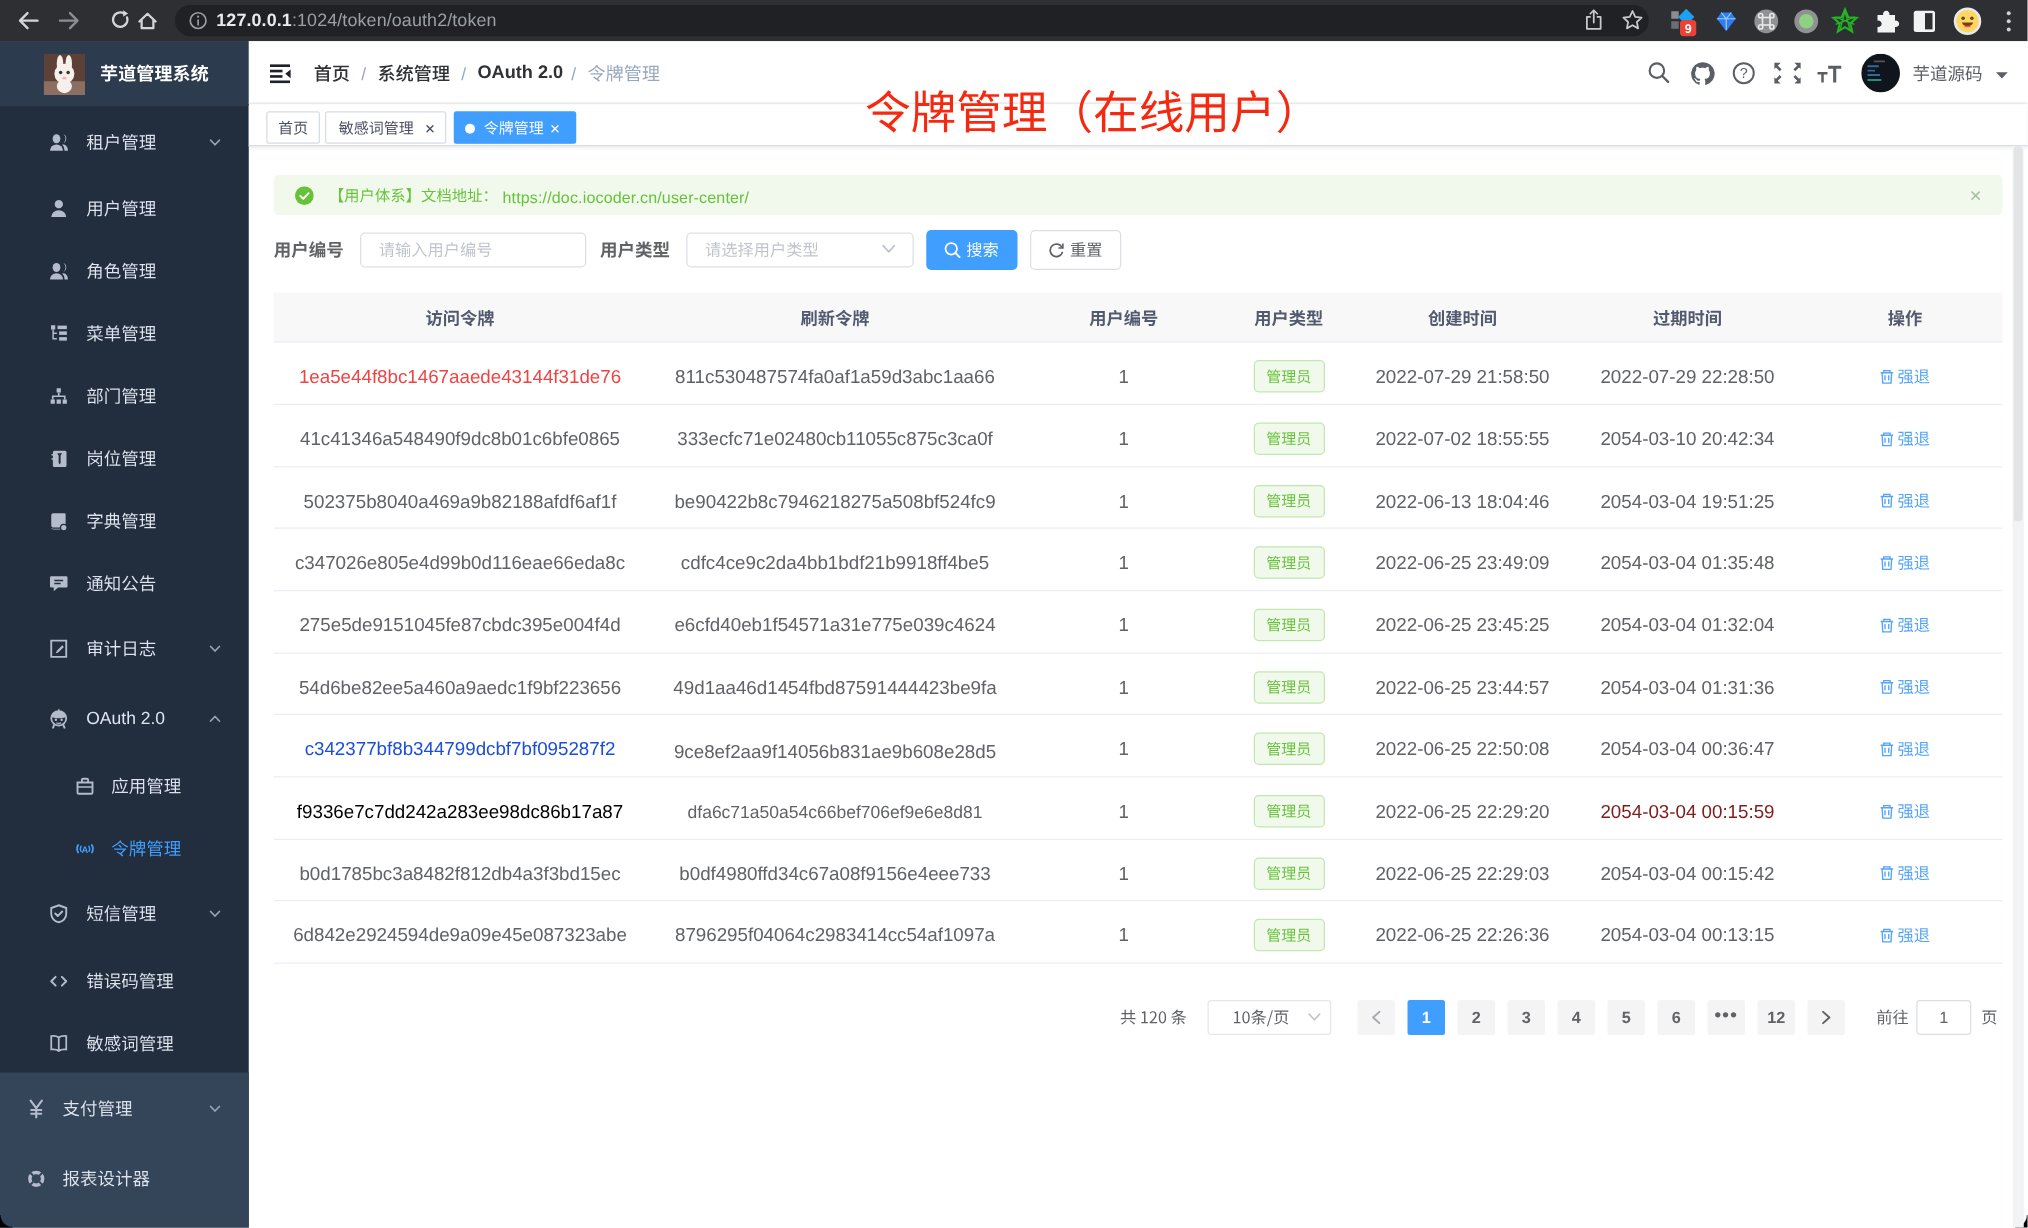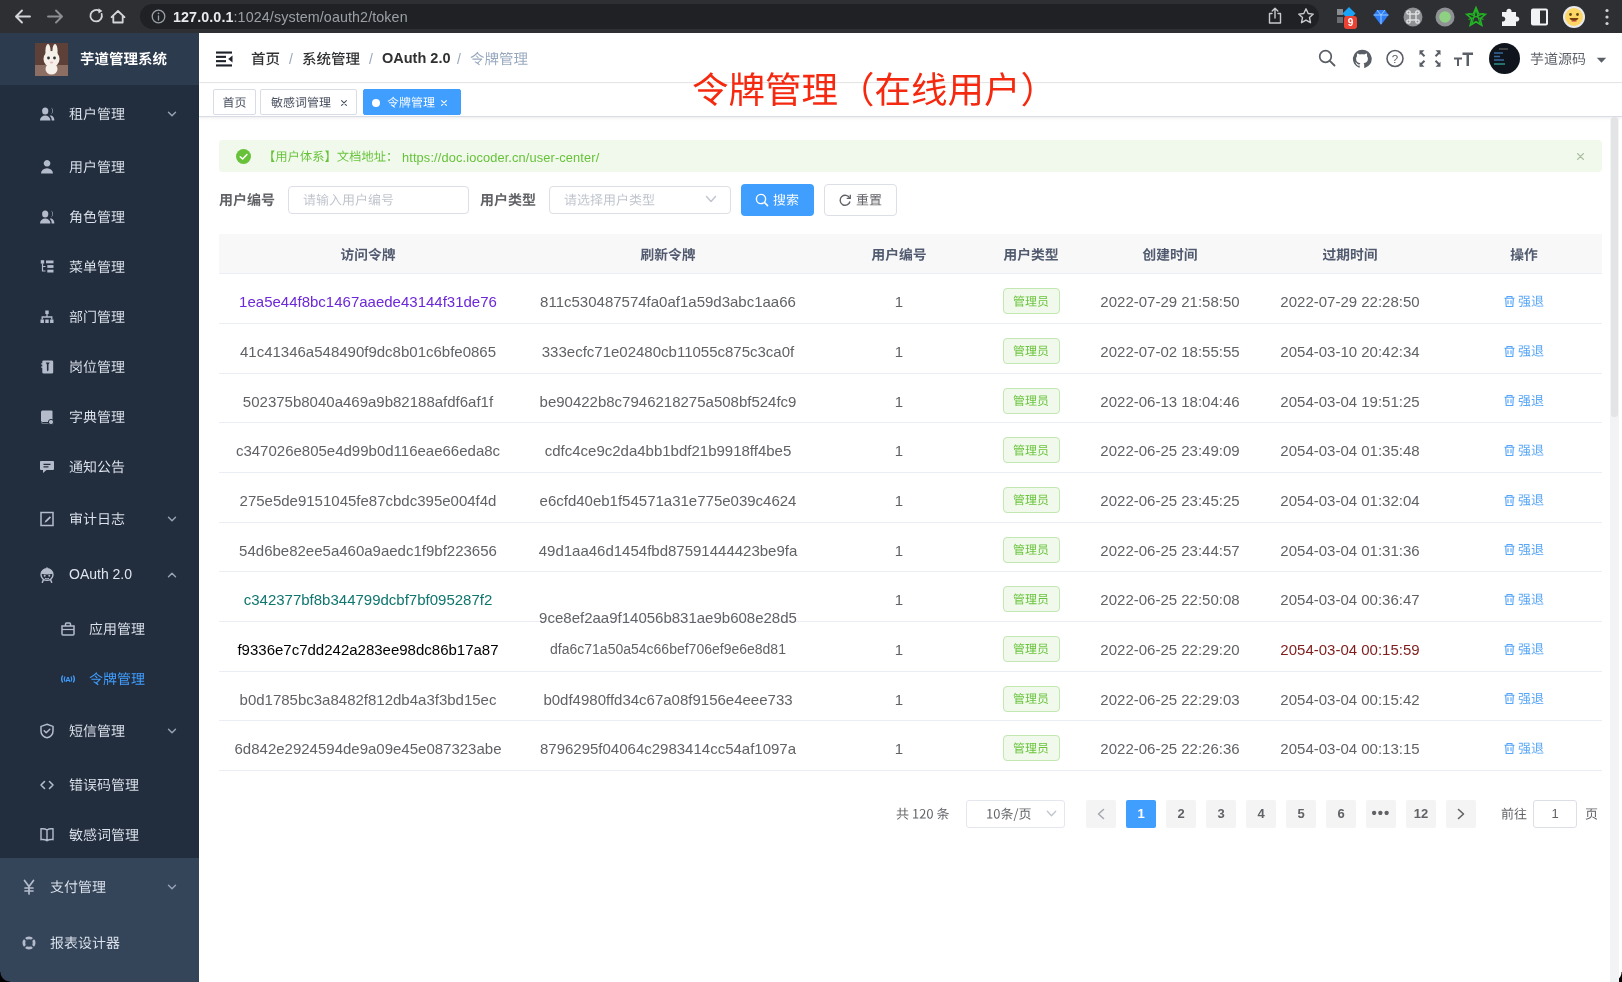--- a/index.html
+++ b/index.html
@@ -9,21 +9,21 @@
       <path d="M8.2 0.2 l3.4 2.4 -3.4 2.2 Z" fill="#d3d5d9" stroke="none"></path>
     </g>
     <path d="M101.5 12.2 L108 6.0 L114.5 12.2 M103.3 10.8 V17.5 H112.7 V10.8" stroke-width="1.8"></path>
   </svg>
 <div style="position:absolute;left:140px;top:4px;width:1179px;height:25px;background:#202124;border-radius:13px"></div>
 <svg class="ab" style="left:151px;top:9px" width="15" height="15" viewBox="0 0 15 15" fill="none" stroke="#9aa0a6" stroke-width="1.3">
     <circle cx="7.5" cy="7.5" r="6.3"></circle>
     <path d="M7.5 7 V11" stroke-linecap="round"></path>
     <circle cx="7.5" cy="4.3" r="0.85" fill="#9aa0a6" stroke="none"></circle>
   </svg>
-<div style="position:absolute;left:173px;top:8.5px;height:17px;font-size:14.3px;color:#e8eaed;letter-spacing:0.1px;white-space:nowrap"><b style="font-weight:bold">127.0.0.1</b><span style="color:#9aa0a6">:1024/system/oauth2/token</span></div>
+<div style="position:absolute;left:173px;top:8.5px;height:17px;font-size:14.3px;color:#e8eaed;letter-spacing:0.1px;white-space:nowrap"><b style="font-weight:bold">127.0.0.1</b><span style="color:#9aa0a6">:1024/token/oauth2/token</span></div>
 <svg class="ab" style="left:1266px;top:7px" width="50" height="19" viewBox="0 0 50 19" fill="none" stroke="#c9cacd" stroke-width="1.4" stroke-linecap="round" stroke-linejoin="round">
     <path d="M6 6.5 H3.5 V16 H14.5 V6.5 H12"></path>
     <path d="M9 11 V1.5 M6.2 4 L9 1.2 L11.8 4"></path>
     <path d="M40 1.8 L42.2 6.5 L47.3 7.1 L43.5 10.6 L44.5 15.7 L40 13.2 L35.5 15.7 L36.5 10.6 L32.7 7.1 L37.8 6.5 Z"></path>
   </svg>
 <svg class="ab" style="left:1335px;top:4px" width="280" height="27" viewBox="0 0 280 27">
     <rect x="2" y="5" width="6" height="6" fill="#8a8d91"></rect>
     <rect x="2" y="13" width="6" height="6" fill="#6a6d71"></rect>
     <path d="M14 3 L20.5 9.5 L14 16 L7.5 9.5 Z" fill="#1aa2f7"></path>
     <rect x="9" y="12" width="13" height="13" rx="3" fill="#ea4335"></rect>
@@ -236,21 +236,21 @@
     <circle cx="6" cy="6" r="4.6" fill="none" stroke="#fff" stroke-width="1.4"></circle>
     <path d="M9.4 9.4 L12.6 12.6" stroke="#fff" stroke-width="1.5" stroke-linecap="round"></path>
   </svg>
 <div style="position:absolute;left:824px;top:184px;width:73px;height:32px;background:#fff;border:1px solid #dcdfe6;border-radius:4px"></div>
 <svg class="ab" style="left:838px;top:193px" width="14" height="14" viewBox="0 0 14 14" fill="none" stroke="#606266" stroke-width="1.4">
     <path d="M11.7 5.2 a5 5 0 1 0 0.3 3.3"></path>
     <path d="M12.3 1.8 v3.6 h-3.6" stroke-width="1.3"></path>
   </svg>
 <div style="position:absolute;left:219px;top:234px;width:1383px;height:40px;background:#f8f8f9;border-bottom:1px solid #ebeef5"></div>
 <div style="position:absolute;left:219px;top:322.9px;width:1383px;height:1px;background:#ebeef5"></div>
-<div style="position:absolute;font-size:15px;color:#6d28d9;text-align:center;letter-spacing:0px;white-space:nowrap;left:368px;top:293.2px;transform:translateX(-50%)">1ea5e44f8bc1467aaede43144f31de76</div>
+<div style="position:absolute;font-size:15px;color:#ef4444;text-align:center;letter-spacing:0px;white-space:nowrap;left:368px;top:293.2px;transform:translateX(-50%)">1ea5e44f8bc1467aaede43144f31de76</div>
 <div style="position:absolute;font-size:15px;color:#606266;text-align:center;letter-spacing:0px;white-space:nowrap;left:668px;top:293.2px;transform:translateX(-50%)">811c530487574fa0af1a59d3abc1aa66</div>
 <div style="position:absolute;font-size:15px;color:#606266;text-align:center;letter-spacing:0px;white-space:nowrap;left:899px;top:293.2px;transform:translateX(-50%)">1</div>
 <div style="position:absolute;font-size:15px;color:#606266;text-align:center;letter-spacing:0px;white-space:nowrap;left:1170px;top:293.2px;transform:translateX(-50%)">2022-07-29 21:58:50</div>
 <div style="position:absolute;font-size:15px;color:#606266;text-align:center;letter-spacing:0px;white-space:nowrap;left:1350px;top:293.2px;transform:translateX(-50%)">2022-07-29 22:28:50</div>
 <div style="position:absolute;left:1002.5px;top:288.4px;width:57px;height:26px;background:#f0f9eb;border:1px solid #c2e7b0;border-radius:4px"></div>
 <svg class="ab" style="left:1503.0px;top:294.9px" width="13" height="13" viewBox="0 0 13 13" fill="none" stroke="#54a4f7" stroke-width="1.1">
     <path d="M1.5 3.2 h10 M4 3.2 v-1.7 h5 v1.7 M2.7 3.2 l0.5 8.3 h6.6 l0.5 -8.3 M5 5.2 v4 M8 5.2 v4"></path>
   </svg>
 <div style="position:absolute;left:219px;top:372.5px;width:1383px;height:1px;background:#ebeef5"></div>
 <div style="position:absolute;font-size:15px;color:#606266;text-align:center;letter-spacing:0px;white-space:nowrap;left:368px;top:342.9px;transform:translateX(-50%)">41c41346a548490f9dc8b01c6bfe0865</div>
@@ -296,22 +296,22 @@
 <div style="position:absolute;font-size:15px;color:#606266;text-align:center;letter-spacing:0px;white-space:nowrap;left:368px;top:541.5px;transform:translateX(-50%)">54d6be82ee5a460a9aedc1f9bf223656</div>
 <div style="position:absolute;font-size:15px;color:#606266;text-align:center;letter-spacing:0px;white-space:nowrap;left:668px;top:541.5px;transform:translateX(-50%)">49d1aa46d1454fbd87591444423be9fa</div>
 <div style="position:absolute;font-size:15px;color:#606266;text-align:center;letter-spacing:0px;white-space:nowrap;left:899px;top:541.5px;transform:translateX(-50%)">1</div>
 <div style="position:absolute;font-size:15px;color:#606266;text-align:center;letter-spacing:0px;white-space:nowrap;left:1170px;top:541.5px;transform:translateX(-50%)">2022-06-25 23:44:57</div>
 <div style="position:absolute;font-size:15px;color:#606266;text-align:center;letter-spacing:0px;white-space:nowrap;left:1350px;top:541.5px;transform:translateX(-50%)">2054-03-04 01:31:36</div>
 <div style="position:absolute;left:1002.5px;top:536.7px;width:57px;height:26px;background:#f0f9eb;border:1px solid #c2e7b0;border-radius:4px"></div>
 <svg class="ab" style="left:1503.0px;top:543.2px" width="13" height="13" viewBox="0 0 13 13" fill="none" stroke="#54a4f7" stroke-width="1.1">
     <path d="M1.5 3.2 h10 M4 3.2 v-1.7 h5 v1.7 M2.7 3.2 l0.5 8.3 h6.6 l0.5 -8.3 M5 5.2 v4 M8 5.2 v4"></path>
   </svg>
 <div style="position:absolute;left:219px;top:620.8px;width:1383px;height:1px;background:#ebeef5"></div>
-<div style="position:absolute;font-size:15px;color:#0f766e;text-align:center;letter-spacing:0px;white-space:nowrap;left:368px;top:591.2px;transform:translateX(-50%)">c342377bf8b344799dcbf7bf095287f2</div>
-<div style="position:absolute;font-size:15px;color:#606266;text-align:center;letter-spacing:0px;white-space:nowrap;left:668px;top:609px;transform:translateX(-50%)">9ce8ef2aa9f14056b831ae9b608e28d5</div>
+<div style="position:absolute;font-size:15px;color:#1d4ed8;text-align:center;letter-spacing:0px;white-space:nowrap;left:368px;top:591.2px;transform:translateX(-50%)">c342377bf8b344799dcbf7bf095287f2</div>
+<div style="position:absolute;font-size:15px;color:#606266;text-align:center;letter-spacing:0px;white-space:nowrap;left:668px;top:593px;transform:translateX(-50%)">9ce8ef2aa9f14056b831ae9b608e28d5</div>
 <div style="position:absolute;font-size:15px;color:#606266;text-align:center;letter-spacing:0px;white-space:nowrap;left:899px;top:591.2px;transform:translateX(-50%)">1</div>
 <div style="position:absolute;font-size:15px;color:#606266;text-align:center;letter-spacing:0px;white-space:nowrap;left:1170px;top:591.2px;transform:translateX(-50%)">2022-06-25 22:50:08</div>
 <div style="position:absolute;font-size:15px;color:#606266;text-align:center;letter-spacing:0px;white-space:nowrap;left:1350px;top:591.2px;transform:translateX(-50%)">2054-03-04 00:36:47</div>
 <div style="position:absolute;left:1002.5px;top:586.4px;width:57px;height:26px;background:#f0f9eb;border:1px solid #c2e7b0;border-radius:4px"></div>
 <svg class="ab" style="left:1503.0px;top:592.9px" width="13" height="13" viewBox="0 0 13 13" fill="none" stroke="#54a4f7" stroke-width="1.1">
     <path d="M1.5 3.2 h10 M4 3.2 v-1.7 h5 v1.7 M2.7 3.2 l0.5 8.3 h6.6 l0.5 -8.3 M5 5.2 v4 M8 5.2 v4"></path>
   </svg>
 <div style="position:absolute;left:219px;top:670.5px;width:1383px;height:1px;background:#ebeef5"></div>
 <div style="position:absolute;font-size:15px;color:#000000;text-align:center;letter-spacing:0px;white-space:nowrap;left:368px;top:640.9px;transform:translateX(-50%)">f9336e7c7dd242a283ee98dc86b17a87</div>
 <div style="position:absolute;font-size:14px;color:#606266;text-align:center;letter-spacing:0px;white-space:nowrap;left:668px;top:640.9px;transform:translateX(-50%)">dfa6c71a50a54c66bef706ef9e6e8d81</div>

